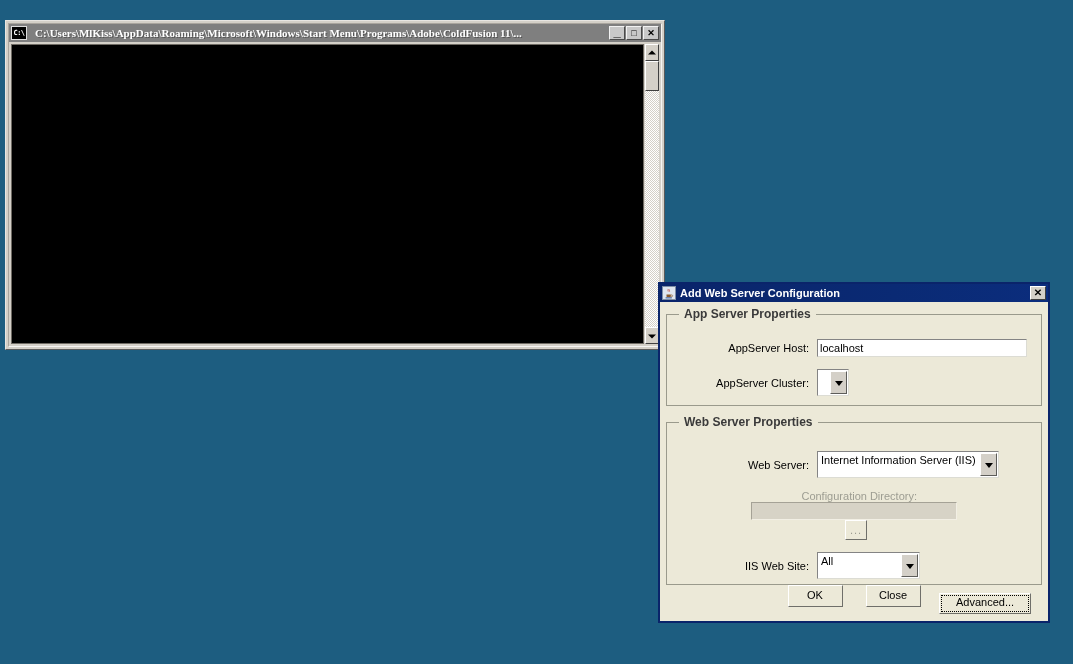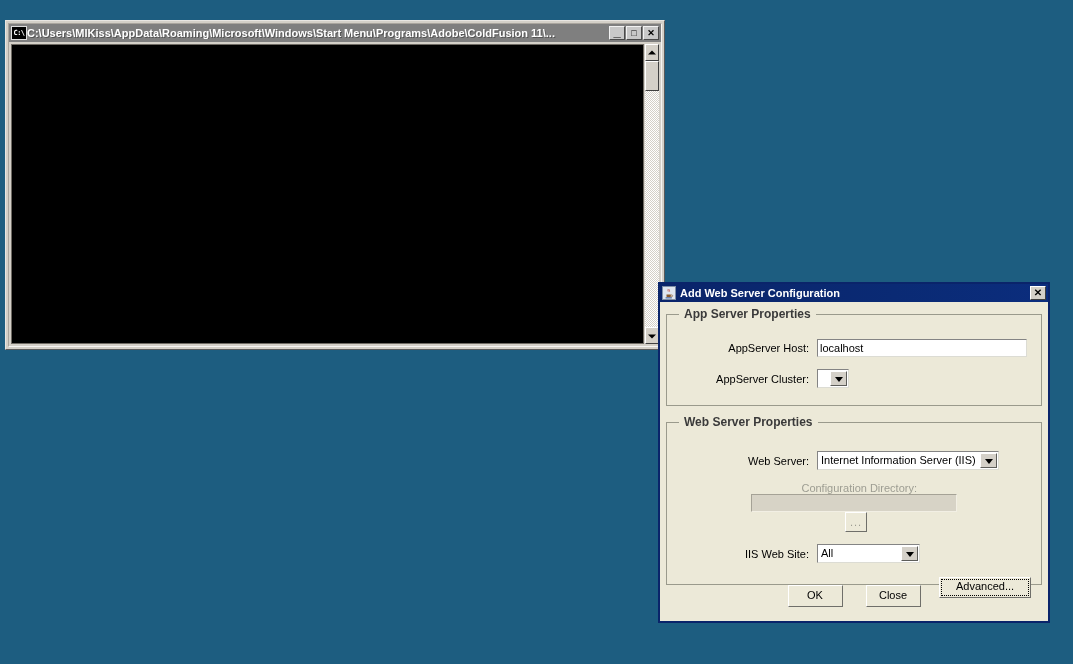--- a/index.html
+++ b/index.html
@@ -61,24 +61,24 @@
     font-size: 7px;
     font-weight: bold;
     line-height: 12px;
     text-align: center;
     letter-spacing: -0.5px;
     flex: none;
     overflow: hidden;
   }
   #console-title-text {
     color: #ffffff;
-    font-family: Liberation Sans, sans-serif;
+    font-family: Liberation Serif, serif;
     font-size: 11px;
     font-weight: bold;
-    margin-left: 0;
+    margin-left: 8px;
     white-space: nowrap;
     overflow: hidden;
     flex: 1 1 auto;
     text-shadow: 1px 1px 0 #555;
   }
   .cap-btn {
     width: 16px;
     height: 14px;
     background: #c8c8c8;
     border-top: 1px solid #f2f2f2;
@@ -309,21 +309,21 @@
   .textbox.disabled {
     background: #d7d3c6;
     color: #9d9d92;
     border-top-color: #a5a296;
     border-left-color: #a5a296;
     border-right-color: #f2efe4;
     border-bottom-color: #f2efe4;
   }
 
   .combo {
-    height: 19px;
+    height: 27px;
     display: flex;
     align-items: stretch;
     background: #ffffff;
     border-top: 1px solid #848484;
     border-left: 1px solid #848484;
     border-right: 1px solid #dcdcd4;
     border-bottom: 1px solid #dcdcd4;
     box-sizing: border-box;
   }
   .combo .combo-val {

